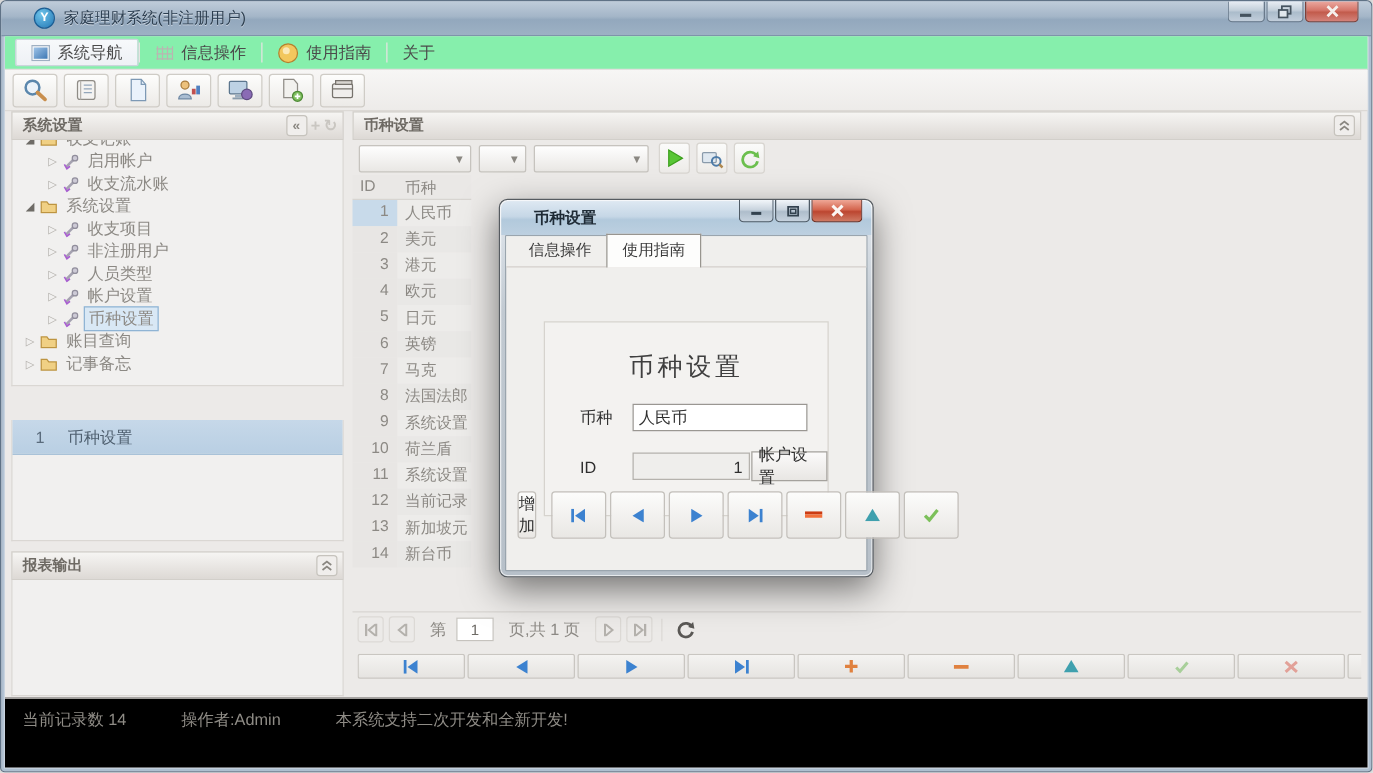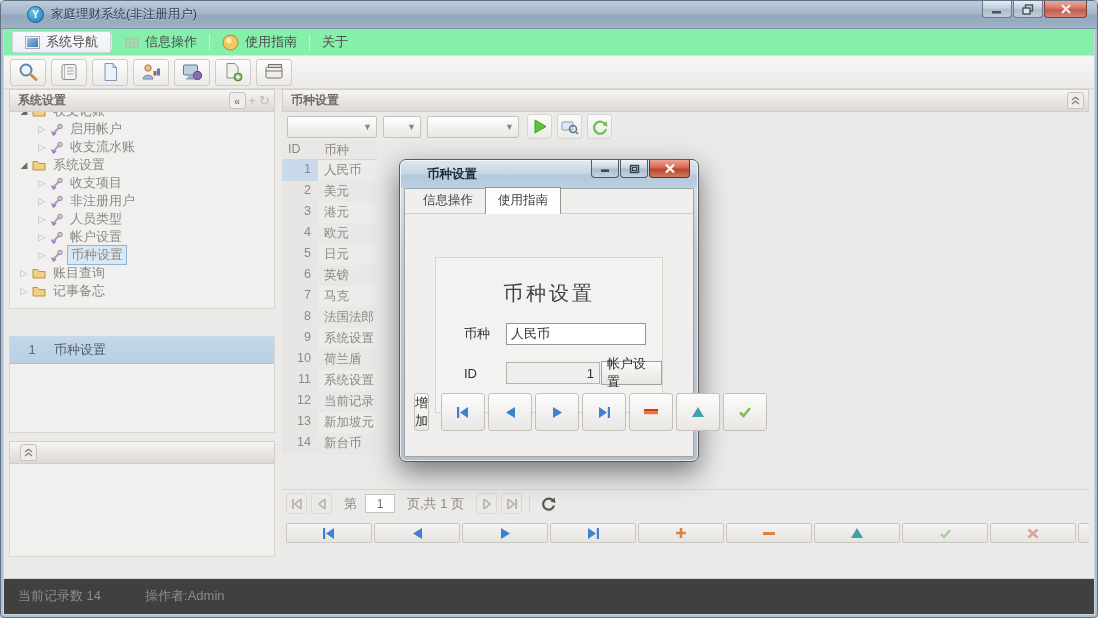--- a/index.html
+++ b/index.html
@@ -78,21 +78,21 @@
     display:flex;align-items:center;gap:4px;padding-left:4px;font-size:13px;color:#8c8984;}
   .pg-btn{width:21px;height:21px;border:1px solid #dcd9d5;border-radius:3px;background:transparent;
     display:flex;align-items:center;justify-content:center;}
   .pg-input{width:30px;height:19px;border:1px solid #c6c3be;background:#fff;text-align:center;font-size:12px;color:#6e6b66;}
   .pg-sep{width:1px;height:18px;background:#dcd9d5;margin:0 3px;}
   
   .btoolbar{position:absolute;left:4px;right:0;bottom:26px;height:22px;display:flex;gap:2px;overflow:hidden;}
   .bt-btn{flex:0 0 86px;height:20px;border:1px solid #c9c6c1;border-radius:2px;background:linear-gradient(#f4f3f1,#e6e4e1);
     display:flex;align-items:center;justify-content:center;}
   
-  .statusbar{position:absolute;left:3px;right:3px;bottom:3px;height:36px;background:#404040;border-top:1px solid #d5d2ce;
+  .statusbar{position:absolute;left:3px;right:3px;bottom:3px;height:56px;background:#000000;border-top:1px solid #d5d2ce;
     font-size:13px;color:#8f8c86;display:flex;gap:44px;padding:8px 0 0 14px;}
   
   #dialog{position:absolute;left:398px;top:158px;width:300px;height:303px;border-radius:7px;
     background:linear-gradient(180deg,#e3e9ef,#c2cad2 30%,#b7c0c9);border:1px solid #565b60;
     box-shadow:0 10px 28px rgba(0,0,0,.5),inset 0 0 0 1px rgba(255,255,255,.65);}
   .dlg-titlebar{position:absolute;left:1px;right:1px;top:1px;height:27px;border-radius:6px 6px 0 0;
     background:linear-gradient(180deg,#dde8f2 0%,#c6d7e6 45%,#b2c9dc 55%,#bdd0e0 100%);
     display:flex;align-items:center;padding-left:26px;font-size:12.5px;font-weight:bold;color:#1f2b36;}
   .dlg-controls{position:absolute;right:8px;top:0;display:flex;}
   .dc{width:28px;height:18px;border:1px solid #4f5b66;border-top:none;border-radius:0 0 4px 4px;
@@ -374,20 +374,21 @@
           </div>
         </div>
     </div>
     <div class="wp-body">
         <div class="wp-row">
           <span class="idx">1</span>
           <span>币种设置</span>
         </div>
       </div>
     <div class="panel-header rp-header">
+      <span class="ph-title">报表输出</span>
       <span class="ph-btn">
           <svg width="11" height="11">
             <path d="M2 5 l3.5-2.8 L9 5 M2 9 l3.5-2.8 L9 9" stroke="#8a8781" fill="none" stroke-width="1.4"></path>
           </svg>
         </span>
     </div>
     <div class="rp-body"></div>
   </div>
 
   <div id="main">
@@ -609,20 +610,21 @@
             </svg>
           </span>
         </div>
         <div class="bt-btn" style="flex: 0 0 30px;"></div>
       </div>
   </div>
 
   <div class="statusbar">
     <span>当前记录数 14</span>
     <span>操作者:Admin</span>
+    <span>本系统支持二次开发和全新开发!</span>
   </div>
 
   <div id="dialog">
     <div class="dlg-titlebar">
       <span>币种设置</span>
     </div>
     <div class="dlg-controls">
       <div class="dc">
           <svg width="11" height="9">
             <rect x="1" y="5.5" width="8" height="2.4" fill="#33424f"></rect>

